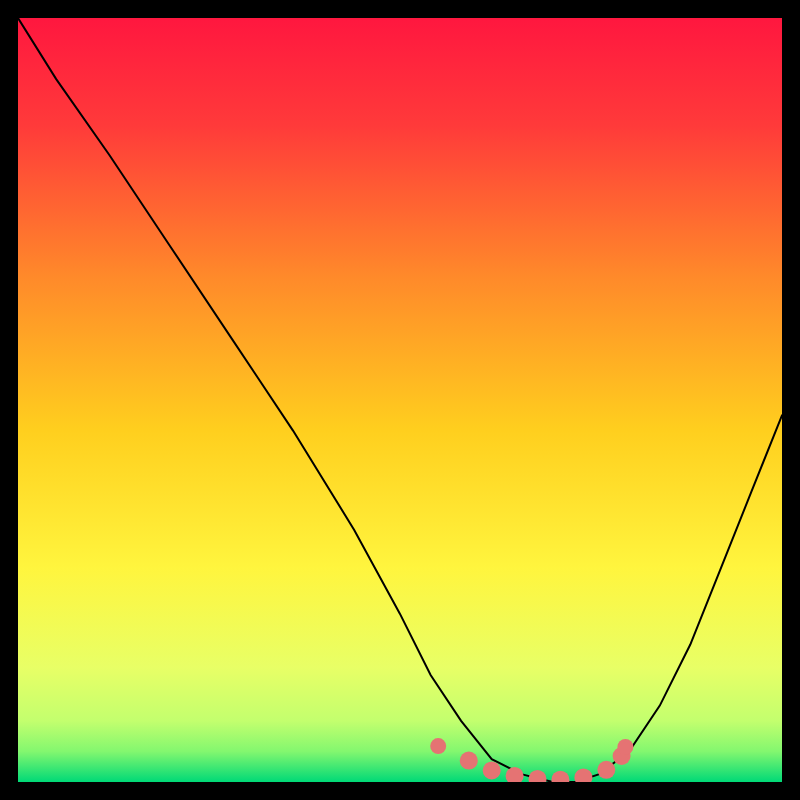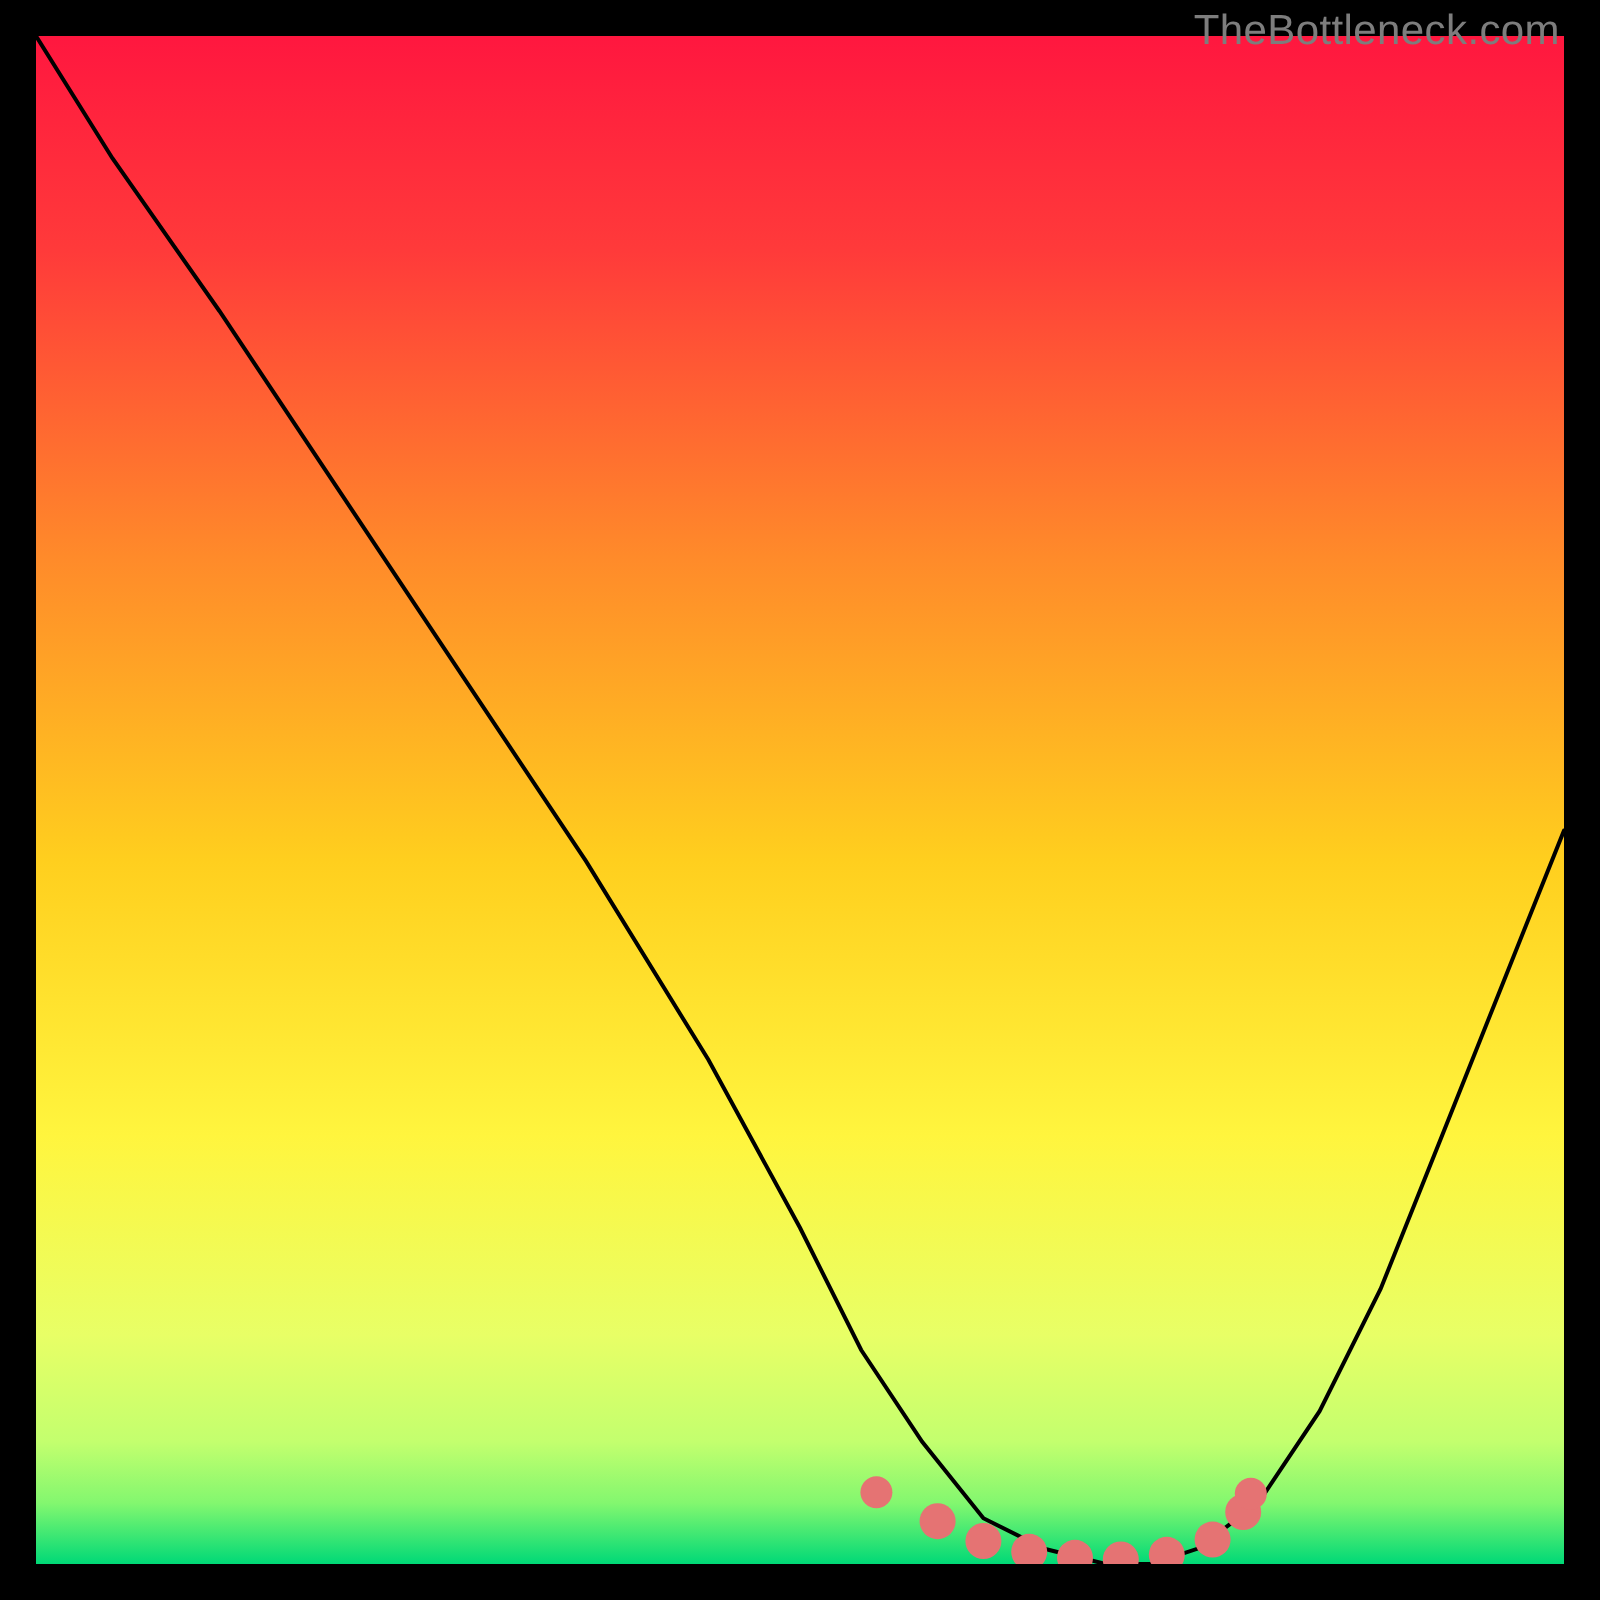--- a/index.html
+++ b/index.html
@@ -37,14 +37,13 @@
           <circle cx="496.6" cy="757.9" r="9" fill="#e57373"></circle>
           <circle cx="519.5" cy="760.9" r="9" fill="#e57373"></circle>
           <circle cx="542.4" cy="761.7" r="9" fill="#e57373"></circle>
           <circle cx="565.4" cy="759.4" r="9" fill="#e57373"></circle>
           <circle cx="588.3" cy="751.8" r="9" fill="#e57373"></circle>
           <circle cx="603.6" cy="738.0" r="9" fill="#e57373"></circle>
           <circle cx="607.4" cy="728.9" r="8" fill="#e57373"></circle>
         </g>
     </svg>
   </div>
-  <div class="watermark">TheBottleneck.com</div>
 </div>
 
 </body></html>

